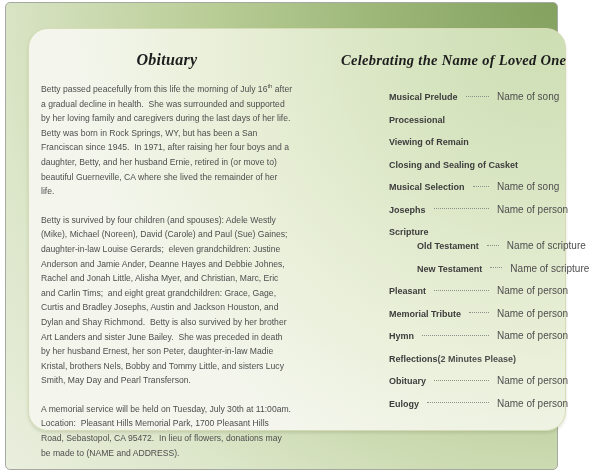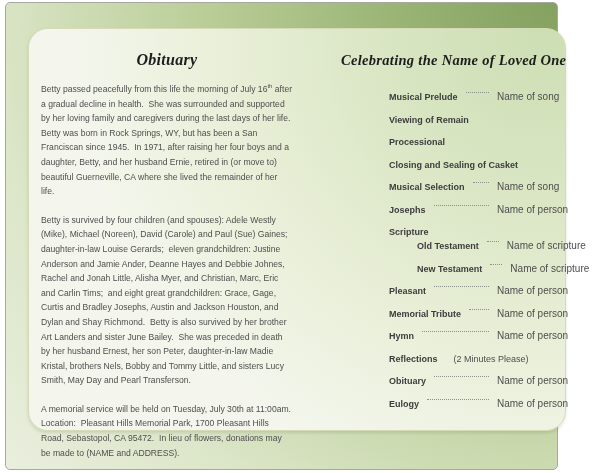--- a/index.html
+++ b/index.html
@@ -57,31 +57,31 @@
     font-size: 8.6px;
     line-height: 14.6px;
     color: #4e4e4e;
     margin: 0 0 14px 0;
     white-space: pre-wrap;
   }
   .body-par sup { font-size: 6px; line-height: 0; }
 
   .prog-row {
     display: flex;
-    align-items: flex-start;
+    align-items: center;
     font-size: 9px;
     line-height: 10px;
     margin-bottom: 12.5px;
     color: #3d3d3d;
     padding-left: 48px;
   }
   .prog-row.group  { margin-bottom: 4px; }
   .prog-row.indent { margin-left: 28px; }
   .prog-label { font-weight: bold; white-space: nowrap; }
-  .prog-suffix { font-weight: normal; color: #4e4e4e; margin-left: 16px; white-space: nowrap; }
+  .prog-suffix { font-weight: bold; color: #4e4e4e; margin-left: 0; white-space: nowrap; }
   .prog-dots {
     flex: 1;
     min-width: 12px;
     border-bottom: 1px dotted #8d9088;
     margin: 0 8px 2px 8px;
   }
   .prog-value {
     flex: none;
     width: 66px;
     font-size: 10px;
@@ -110,24 +110,24 @@
     <div class="col-right">
       <div class="page-title">Celebrating the Name of Loved One</div>
 
       <div id="program-list">
           <div class="prog-row">
             <span class="prog-label">Musical Prelude</span>
             <span class="prog-dots"></span>
             <span class="prog-value">Name of song</span>
           </div>
           <div class="prog-row">
-            <span class="prog-label">Viewing of Remain</span>
+            <span class="prog-label">Processional</span>
           </div>
           <div class="prog-row">
-            <span class="prog-label">Processional</span>
+            <span class="prog-label">Viewing of Remain</span>
           </div>
           <div class="prog-row">
             <span class="prog-label">Closing and Sealing of Casket</span>
           </div>
           <div class="prog-row">
             <span class="prog-label">Musical Selection</span>
             <span class="prog-dots"></span>
             <span class="prog-value">Name of song</span>
           </div>
           <div class="prog-row">

